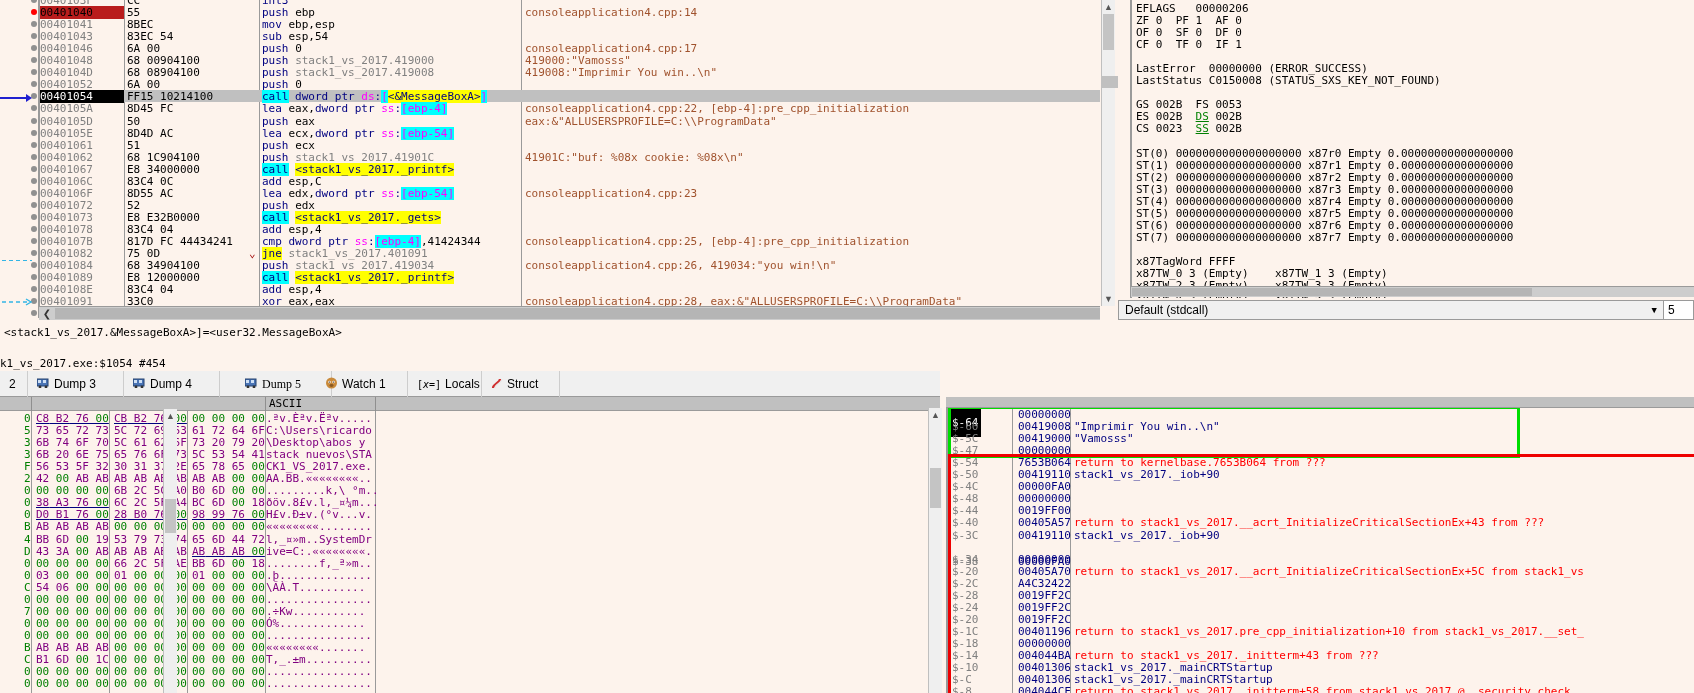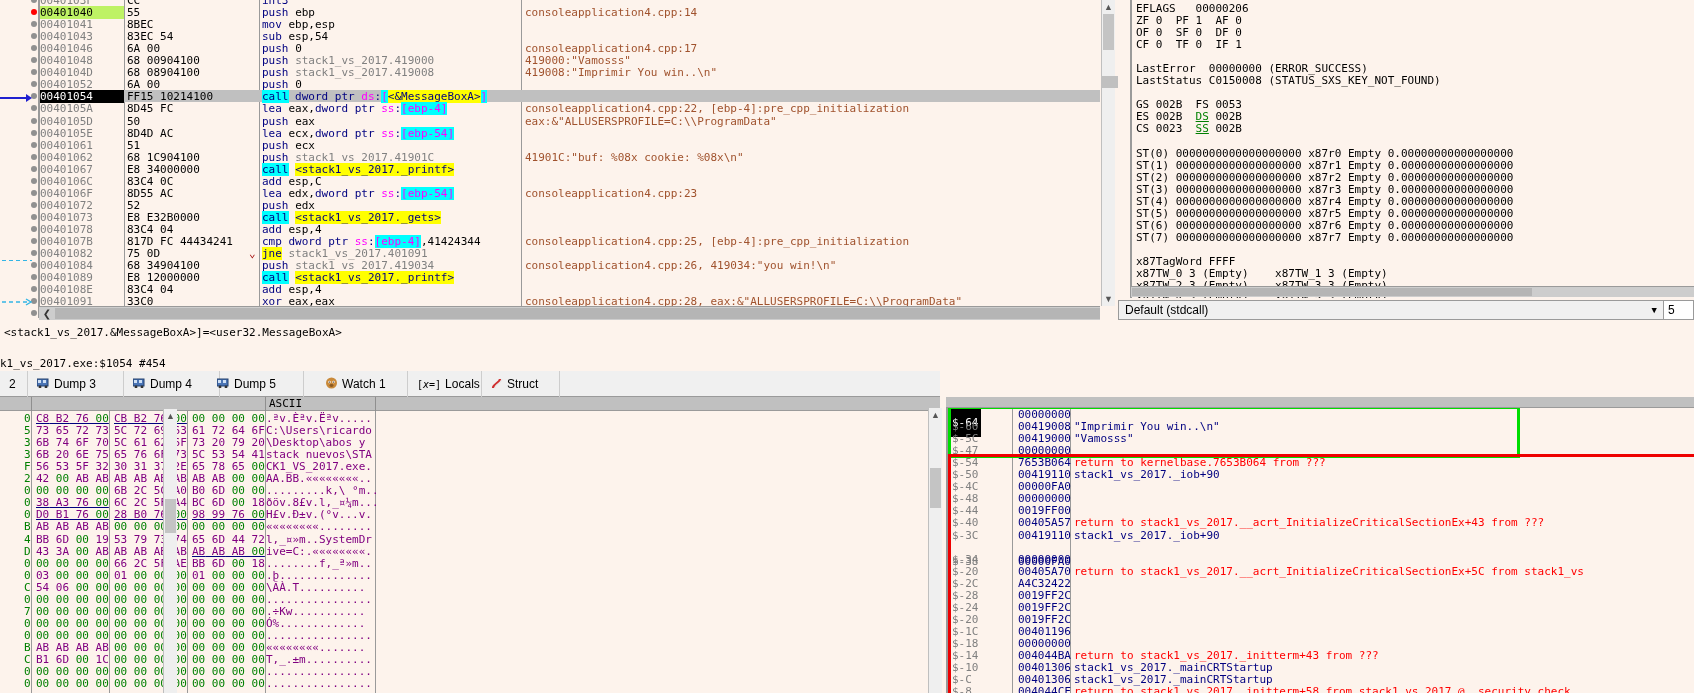--- a/index.html
+++ b/index.html
@@ -20,21 +20,21 @@
   .disasm-rows { position: relative; }
   .drow { position: relative; height: 12.05px; white-space: pre; font-size: 11px;
           font-family: "DejaVu Sans Mono", monospace; color: #000; }
   .bpdot { position: absolute; left: 31px; top: 3px; width: 6px; height: 6px;
            border-radius: 50%; background: #909090; }
   .bpdot.active { background: #ff0000; }
   .eip-arrow { position: absolute; left: 0px; top: 2px; width: 32px; height: 8px; }
   .jmp-line { position: absolute; }
   .col-addr { position: absolute; left: 40px; top: 0; width: 84px; color: #808080; }
   .col-addr.cur { color: #ffffff; background: #000000; }
-  .col-addr.bp  { color: #000000; background: #bef264; }
+  .col-addr.bp  { color: #000000; background: #b91c1c; }
   .col-bytes { position: absolute; left: 127px; top: 0; color: #000; }
   .col-jmparrow { position: absolute; left: 249px; top: 0; color: #a00000; }
   .col-ins  { position: absolute; left: 262px; top: 0; }
   .col-cmt  { position: absolute; left: 525px; top: 0; color: #a0522d; }
   .rowsel { position: absolute; left: 40px; top: 0; right: 0; height: 12.05px; background: #c0c0c0; }
   .vsep { position: absolute; top: 0; bottom: 0; width: 1px; background: #9a9a9a; }
 
   .kw-mn   { color: #000080; }    
   .kw-call { color: #000080; background: #00ffff; }
   .kw-jne  { color: #000080; background: #ffff00; }
@@ -205,21 +205,21 @@
       <div class="tab" style="left: 124px; width: 96px;">
         <span class="ticon"><svg width="13" height="11">
             <rect x="0" y="2" width="11" height="7" fill="#4a74b5" stroke="#23406e"></rect>
             <rect x="1" y="3" width="3" height="3" fill="#cfe0f5"></rect>
             <rect x="6" y="3" width="3" height="3" fill="#cfe0f5"></rect>
             <circle cx="3" cy="10" r="1.4" fill="#333"></circle>
             <circle cx="9" cy="10" r="1.4" fill="#333"></circle>
           </svg></span>
         <span>Dump 4</span>
       </div>
-      <div class="tab" style="left: 208px; width: 96px;">
+      <div class="tab" style="left: 236px; width: 96px; font-family: Liberation Serif, serif;">
         <span class="ticon"><svg width="13" height="11">
             <rect x="0" y="2" width="11" height="7" fill="#4a74b5" stroke="#23406e"></rect>
             <rect x="1" y="3" width="3" height="3" fill="#cfe0f5"></rect>
             <rect x="6" y="3" width="3" height="3" fill="#cfe0f5"></rect>
             <circle cx="3" cy="10" r="1.4" fill="#333"></circle>
             <circle cx="9" cy="10" r="1.4" fill="#333"></circle>
           </svg></span>
         <span>Dump 5</span>
       </div>
       <div class="tab" style="left: 316px; width: 92px;">
@@ -348,21 +348,21 @@
         <div class="srow" style="position: absolute; top: 96.4px; left: 0px; width: 672px;"><span class="s-off">$-44</span><span class="s-val">0019FF00</span></div>
         <div class="srow" style="position: absolute; top: 108.45px; left: 0px; width: 748px;"><span class="s-off">$-40</span><span class="s-val">00405A57</span><span class="s-cmt ret">return to stack1_vs_2017.__acrt_InitializeCriticalSectionEx+43 from ???</span></div>
         <div class="srow" style="position: absolute; top: 120.5px; left: 0px; width: 748px;"><span class="s-off">$-3C</span><span class="s-val">00419110</span><span class="s-cmt">stack1_vs_2017._iob+90</span></div>
         <div class="srow" style="position: absolute; top: 147px; left: 0px; width: 680px;"><span class="s-off">$-38</span><span class="s-val">00000FA0</span></div>
         <div class="srow" style="position: absolute; top: 144.6px; left: 0px; width: 748px;"><span class="s-off">$-34</span><span class="s-val">00000000</span></div>
         <div class="srow" style="position: absolute; top: 156.65px; left: 0px; width: 748px;"><span class="s-off">$-20</span><span class="s-val">00405A70</span><span class="s-cmt ret">return to stack1_vs_2017.__acrt_InitializeCriticalSectionEx+5C from stack1_vs</span></div>
         <div class="srow" style="position: absolute; top: 168.7px; left: 0px; width: 748px;"><span class="s-off">$-2C</span><span class="s-val">A4C32422</span></div>
         <div class="srow" style="position: absolute; top: 180.75px; left: 0px; width: 748px;"><span class="s-off">$-28</span><span class="s-val">0019FF2C</span></div>
         <div class="srow" style="position: absolute; top: 192.8px; left: 0px; width: 748px;"><span class="s-off">$-24</span><span class="s-val">0019FF2C</span></div>
         <div class="srow" style="position: absolute; top: 204.85px; left: 0px; width: 748px;"><span class="s-off">$-20</span><span class="s-val">0019FF2C</span></div>
-        <div class="srow" style="position: absolute; top: 216.9px; left: 0px; width: 748px;"><span class="s-off">$-1C</span><span class="s-val">00401196</span></div>
+        <div class="srow" style="position: absolute; top: 216.9px; left: 0px; width: 748px;"><span class="s-off">$-1C</span><span class="s-val">00401196</span><span class="s-cmt ret">return to stack1_vs_2017.pre_cpp_initialization+10 from stack1_vs_2017.__set_</span></div>
         <div class="srow" style="position: absolute; top: 228.95px; left: 0px; width: 748px;"><span class="s-off">$-18</span><span class="s-val">00000000</span></div>
         <div class="srow" style="position: absolute; top: 241px; left: 0px; width: 748px;"><span class="s-off">$-14</span><span class="s-val">004044BA</span><span class="s-cmt ret">return to stack1_vs_2017._initterm+43 from ???</span></div>
         <div class="srow" style="position: absolute; top: 253.05px; left: 0px; width: 748px;"><span class="s-off">$-10</span><span class="s-val">00401306</span><span class="s-cmt">stack1_vs_2017._mainCRTStartup</span></div>
         <div class="srow" style="position: absolute; top: 265.1px; left: 0px; width: 748px;"><span class="s-off">$-C</span><span class="s-val">00401306</span><span class="s-cmt">stack1_vs_2017._mainCRTStartup</span></div>
         <div class="srow" style="position: absolute; top: 277.15px; left: 0px; width: 748px;"><span class="s-off">$-8</span><span class="s-val">004044CF</span><span class="s-cmt ret">return to stack1_vs_2017._initterm+58 from stack1_vs_2017.@__security_check_</span></div>
       </div>
 
     <div class="greenbox" id="greenbox" style="left: 2px; top: 9px; width: 572px; height: 52.2px;"></div>
     <div class="redbox" id="redbox" style="left: 2px; top: 57.2px; width: 746px; height: 255.05px; border-right: none;"></div>
   </div>

